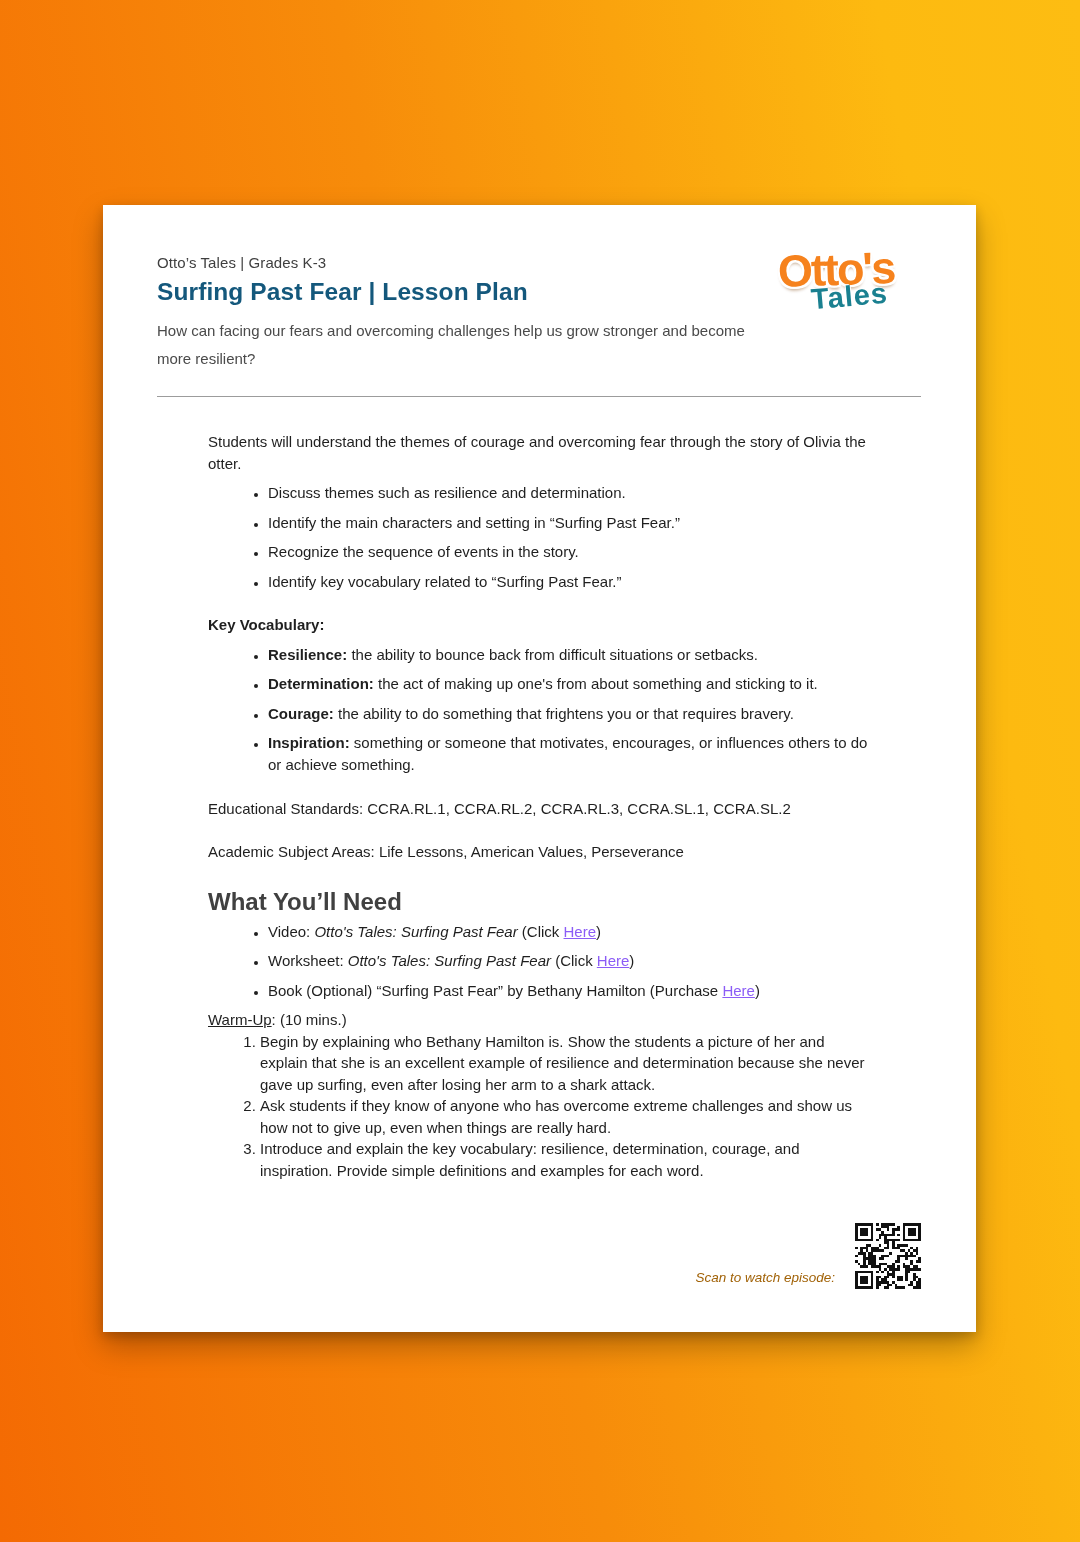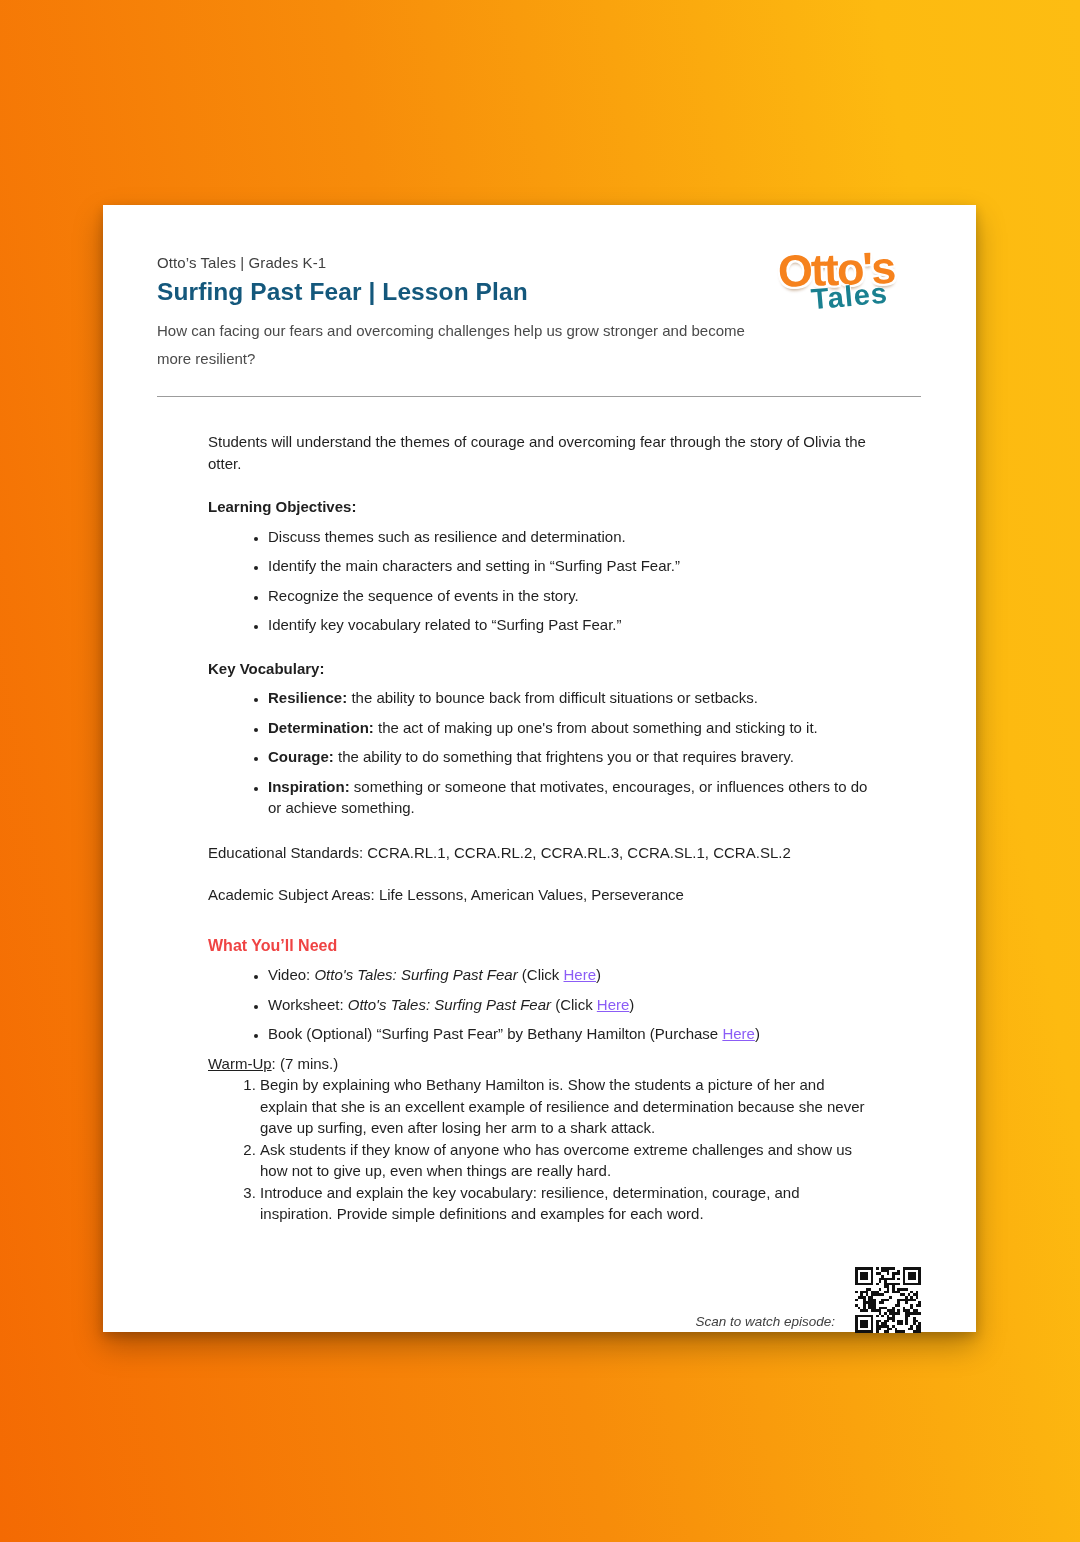--- a/index.html
+++ b/index.html
@@ -90,68 +90,67 @@
     padding-left: 52px;
   }
   ul.bullets li { list-style: disc; margin: 8px; }
   ul.bullets li::marker { font-size: 12px; }
   ol.numbers li { list-style: decimal; margin: 0; }
   .mt21 { margin-top: 21px; }
   .mt23 { margin-top: 23px; }
   .mt29 { margin-top: 29px; }
   .mt30 { margin-top: 30px; }
   .teal-heading {
-    font-size: 16px;
+    font-size: 24px;
     font-weight: bold;
-    color: #ef4444;
+    color: #404040;
     margin-bottom: 7px;
   }
   .italic { font-style: italic; }
   a.doc-link { color: #8b5cf6; text-decoration: underline; cursor: pointer; }
   .underlined { text-decoration: underline; }
   
   .qr-row {
     margin-top: 42px;
     display: flex;
     justify-content: flex-end;
     align-items: flex-end;
   }
   .qr-caption {
     font-style: italic;
     font-size: 13.5px;
-    color: #404040;
+    color: #a16207;
     margin-right: 20px;
     margin-bottom: 4px;
   }
   .qr-box { width: 66px; height: 66px; }
   .qr-box svg { display: block; width: 66px; height: 66px; }
 </style>
 </head>
 <body>
 
 <div class="page">
   <div class="page-inner">
 
     <div class="header">
-      <div class="kicker">Otto’s Tales | Grades K-1</div>
+      <div class="kicker">Otto’s Tales | Grades K-3</div>
       <div class="doc-title">Surfing Past Fear | Lesson Plan</div>
       <div class="subtitle">How can facing our fears and overcoming challenges help us grow stronger and become more resilient?</div>
       <div class="logo">
         <span class="logo-line1">Otto's</span>
         <span class="logo-line2">Tales</span>
       </div>
     </div>
 
     <hr class="rule">
 
     <div class="main">
 
       <p class="para">Students will understand the themes of courage and overcoming fear through the story of Olivia the otter.</p>
 
-      <div class="block-heading">Learning Objectives:</div>
       <ul class="bullets">
         <li>Discuss themes such as resilience and determination.</li>
         <li>Identify the main characters and setting in “Surfing Past Fear.”</li>
         <li>Recognize the sequence of events in the story.</li>
         <li>Identify key vocabulary related to “Surfing Past Fear.”</li>
       </ul>
 
       <div class="block-heading">Key Vocabulary:</div>
       <ul class="bullets">
         <li><b>Resilience:</b><span> the ability to bounce back from difficult situations or setbacks.</span></li>
@@ -164,21 +163,21 @@
 
       <p class="para mt21"><b>Academic Subject Areas:</b><span> Life Lessons, American Values, Perseverance</span></p>
 
       <div class="teal-heading mt29">What You’ll Need</div>
       <ul class="bullets">
         <li><span>Video: </span><span class="italic">Otto's Tales: Surfing Past Fear</span><span>  (Click </span><a class="doc-link">Here</a><span>)</span></li>
         <li><span>Worksheet: </span><span class="italic">Otto's Tales: Surfing Past Fear</span><span>  (Click </span><a class="doc-link">Here</a><span>)</span></li>
         <li><span>Book (Optional) “Surfing Past Fear” by Bethany Hamilton (Purchase </span><a class="doc-link">Here</a><span>)</span></li>
       </ul>
 
-      <p class="para"><span class="underlined">Warm-Up</span><span>: (7 mins.)</span></p>
+      <p class="para"><span class="underlined">Warm-Up</span><span>: (10 mins.)</span></p>
       <ol class="numbers">
         <li>Begin by explaining who Bethany Hamilton is. Show the students a picture of her and explain that she is an excellent example of resilience and determination because she never gave up surfing, even after losing her arm to a shark attack.</li>
         <li>Ask students if they know of anyone who has overcome extreme challenges and show us how not to give up, even when things are really hard.</li>
         <li>Introduce and explain the key vocabulary: resilience, determination, courage, and inspiration. Provide simple definitions and examples for each word.</li>
       </ol>
     </div>
 
     <div class="qr-row">
       <span class="qr-caption">Scan to watch episode:</span>
       <span class="qr-box">

